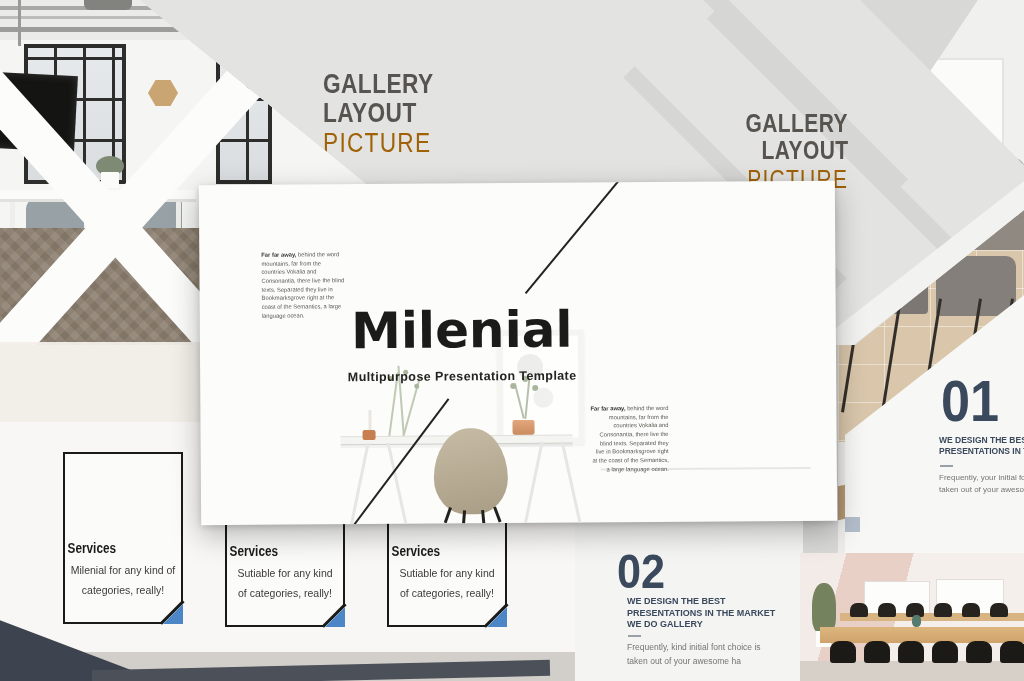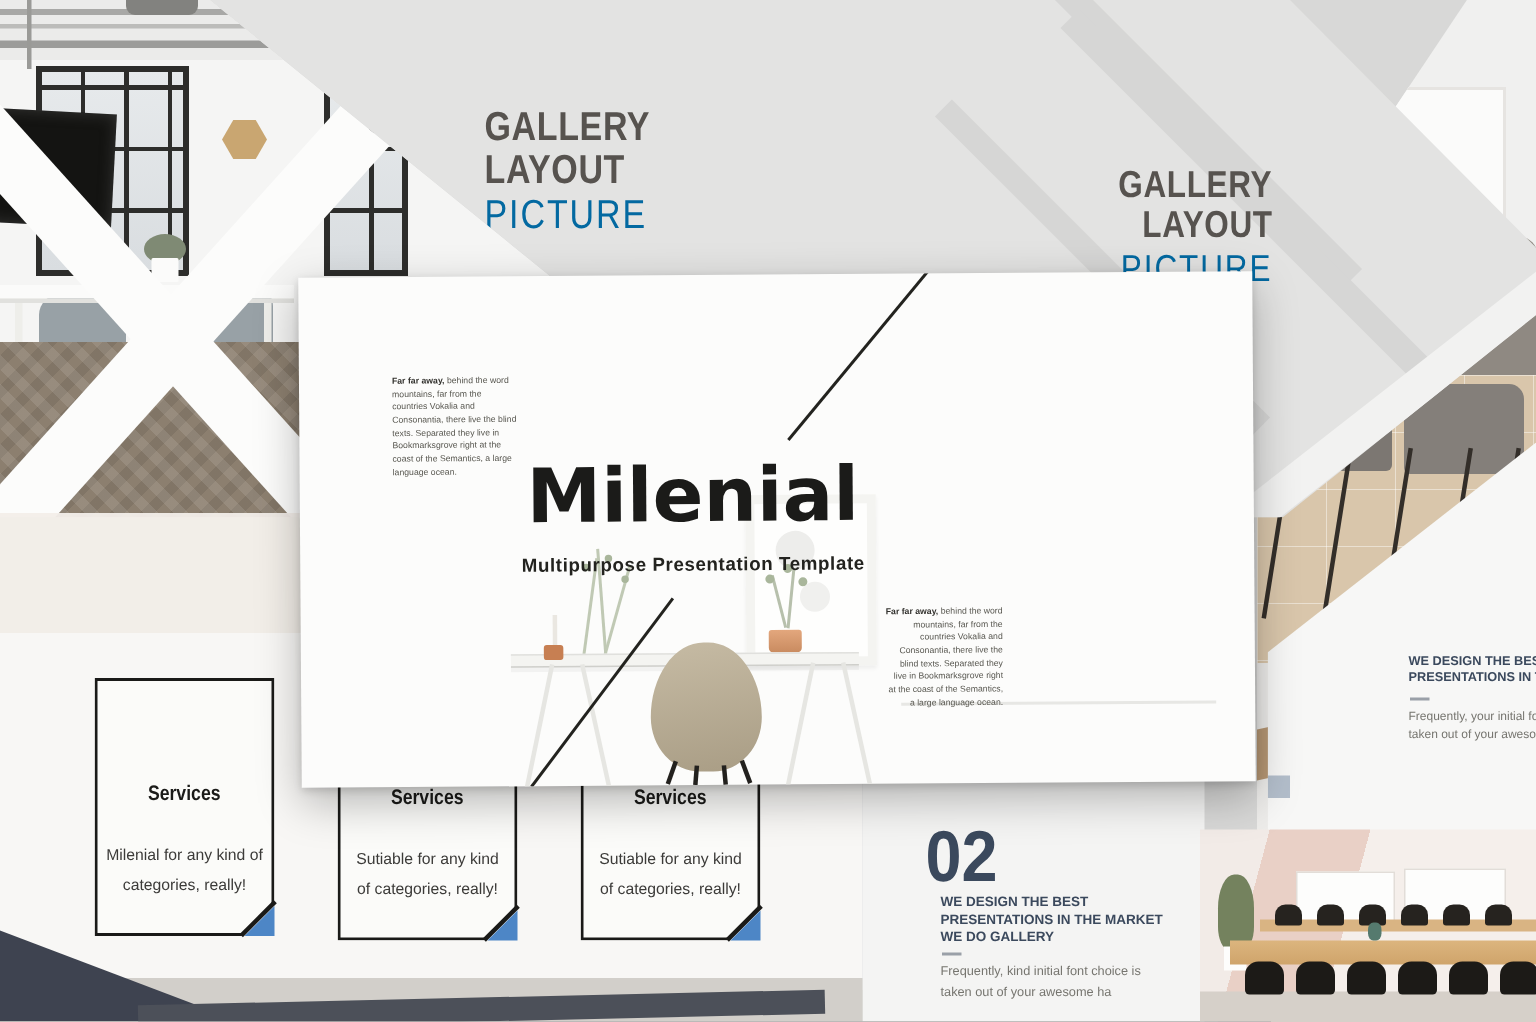--- a/index.html
+++ b/index.html
@@ -64,34 +64,34 @@
   #rm-wood{left:0;top:228px;width:78px;height:34px;background:#b69774;transform:skewY(-12deg);}
   #rm-box{left:10px;top:246px;width:42px;height:48px;background:#f7f6f4;border:1px solid #e4e2df;}
 
   
   #slide-gallery{left:0;top:0;width:1024px;height:345px;background:#e3e3e2;
     clip-path:polygon(140px 0,860px 0,1024px 165px,1024px 210px,855px 345px,565px 345px);}
   .stripe{background:#d6d6d5;transform:rotate(45deg);}
   .stripe-blue{background:#ccd6e1;opacity:.75;transform:rotate(46deg);}
   #edgeband{left:800px;top:250px;width:280px;height:24px;background:#f2f2f1;transform:rotate(-38deg);}
   .gal-line-bold{font-weight:800;font-size:27px;line-height:29px;color:#57534f;letter-spacing:.5px;}
-  .gal-line-light{font-weight:400;font-size:27px;line-height:31px;color:#0369a1;letter-spacing:1.5px;}
+  .gal-line-light{font-weight:400;font-size:27px;line-height:31px;color:#a16207;letter-spacing:1.5px;}
   #gallery-title-b .gal-line-bold{font-size:25px;line-height:27px;}
   #gallery-title-b .gal-line-light{font-size:25px;}
 
   
   #slide-achievements{left:0;top:342px;width:575px;height:318px;background:rgba(250,249,248,.93);}
   #ach-tint{left:0;top:0;width:575px;height:80px;background:rgba(233,222,210,.35);}
   #ach-title{left:76px;top:20px;font-size:25px;font-weight:800;color:#201f1d;letter-spacing:.5px;white-space:nowrap;}
   .card{width:120px;height:172px;}
   .card-frame{position:absolute;inset:0;border:2.5px solid #1a1a18;background:rgba(255,255,255,.45);
     clip-path:polygon(0 0,100% 0,100% calc(100% - 22px),calc(100% - 22px) 100%,0 100%);}
   .card-number{position:absolute;left:0;top:38px;width:100%;text-align:center;
     font-size:26px;font-weight:800;color:#161614;}
-  .card-heading{position:absolute;left:0;top:68px;width:100%;text-align:center;
+  .card-heading{position:absolute;left:0;top:88px;width:100%;text-align:left;
     font-size:14px;font-weight:800;color:#1b1b19;}
   .card-line1{position:absolute;left:0;top:112px;width:100%;text-align:center;font-size:10.5px;color:#3c3b39;}
   .card-line2{position:absolute;left:0;top:132px;width:100%;text-align:center;font-size:10.5px;color:#3c3b39;}
   .fold-line{position:absolute;left:93px;top:159px;width:32px;height:2.5px;background:#1a1a18;transform:rotate(-45deg);}
   .fold-blue{position:absolute;right:0;bottom:0;width:0;height:0;
     border-left:20px solid transparent;border-bottom:20px solid #4d86c6;}
 
   
   #slide-02{left:575px;top:332px;width:228px;height:349px;background:#f4f4f3;}
   #slide-01{left:845px;top:295px;width:179px;height:260px;background:#f7f7f6;overflow:hidden;
@@ -273,20 +273,21 @@
       <div class="num-heading" style="font-size:9px;line-height:11.5px;">WE DESIGN THE BEST</div>
       <div class="num-heading" style="font-size:9px;line-height:11.5px;">PRESENTATIONS IN THE MARKET</div>
       <div class="num-heading" style="font-size:9px;line-height:11.5px;">WE DO GALLERY</div>
     </div>
     <div class="abs divider" style="left:53px;top:303px;width:13px;"></div>
     <div class="abs num-body" style="left:52px;top:310px;font-size:8.5px;">Frequently, kind initial font choice is</div>
     <div class="abs num-body" style="left:52px;top:324px;font-size:8.5px;">taken out of your awesome ha</div>
   </div>
 
   <div class="abs" id="slide-01">
+    <div class="abs big-number" style="left:96px;top:72px;font-size:58px;"><span class="cx-l" style="transform:scaleX(.9);">01</span></div>
     <div class="abs" style="left:94px;top:140px;">
       <div class="num-heading" style="font-size:8.5px;line-height:11px;">WE DESIGN THE BEST</div>
       <div class="num-heading" style="font-size:8.5px;line-height:11px;">PRESENTATIONS IN THE</div>
     </div>
     <div class="abs divider" style="left:95px;top:170px;width:13px;"></div>
     <div class="abs num-body" style="left:94px;top:178px;font-size:8px;">Frequently, your initial font choice</div>
     <div class="abs num-body" style="left:94px;top:190px;font-size:8px;">taken out of your awesome ha</div>
     <div class="abs" id="accent-square"></div>
   </div>
 

